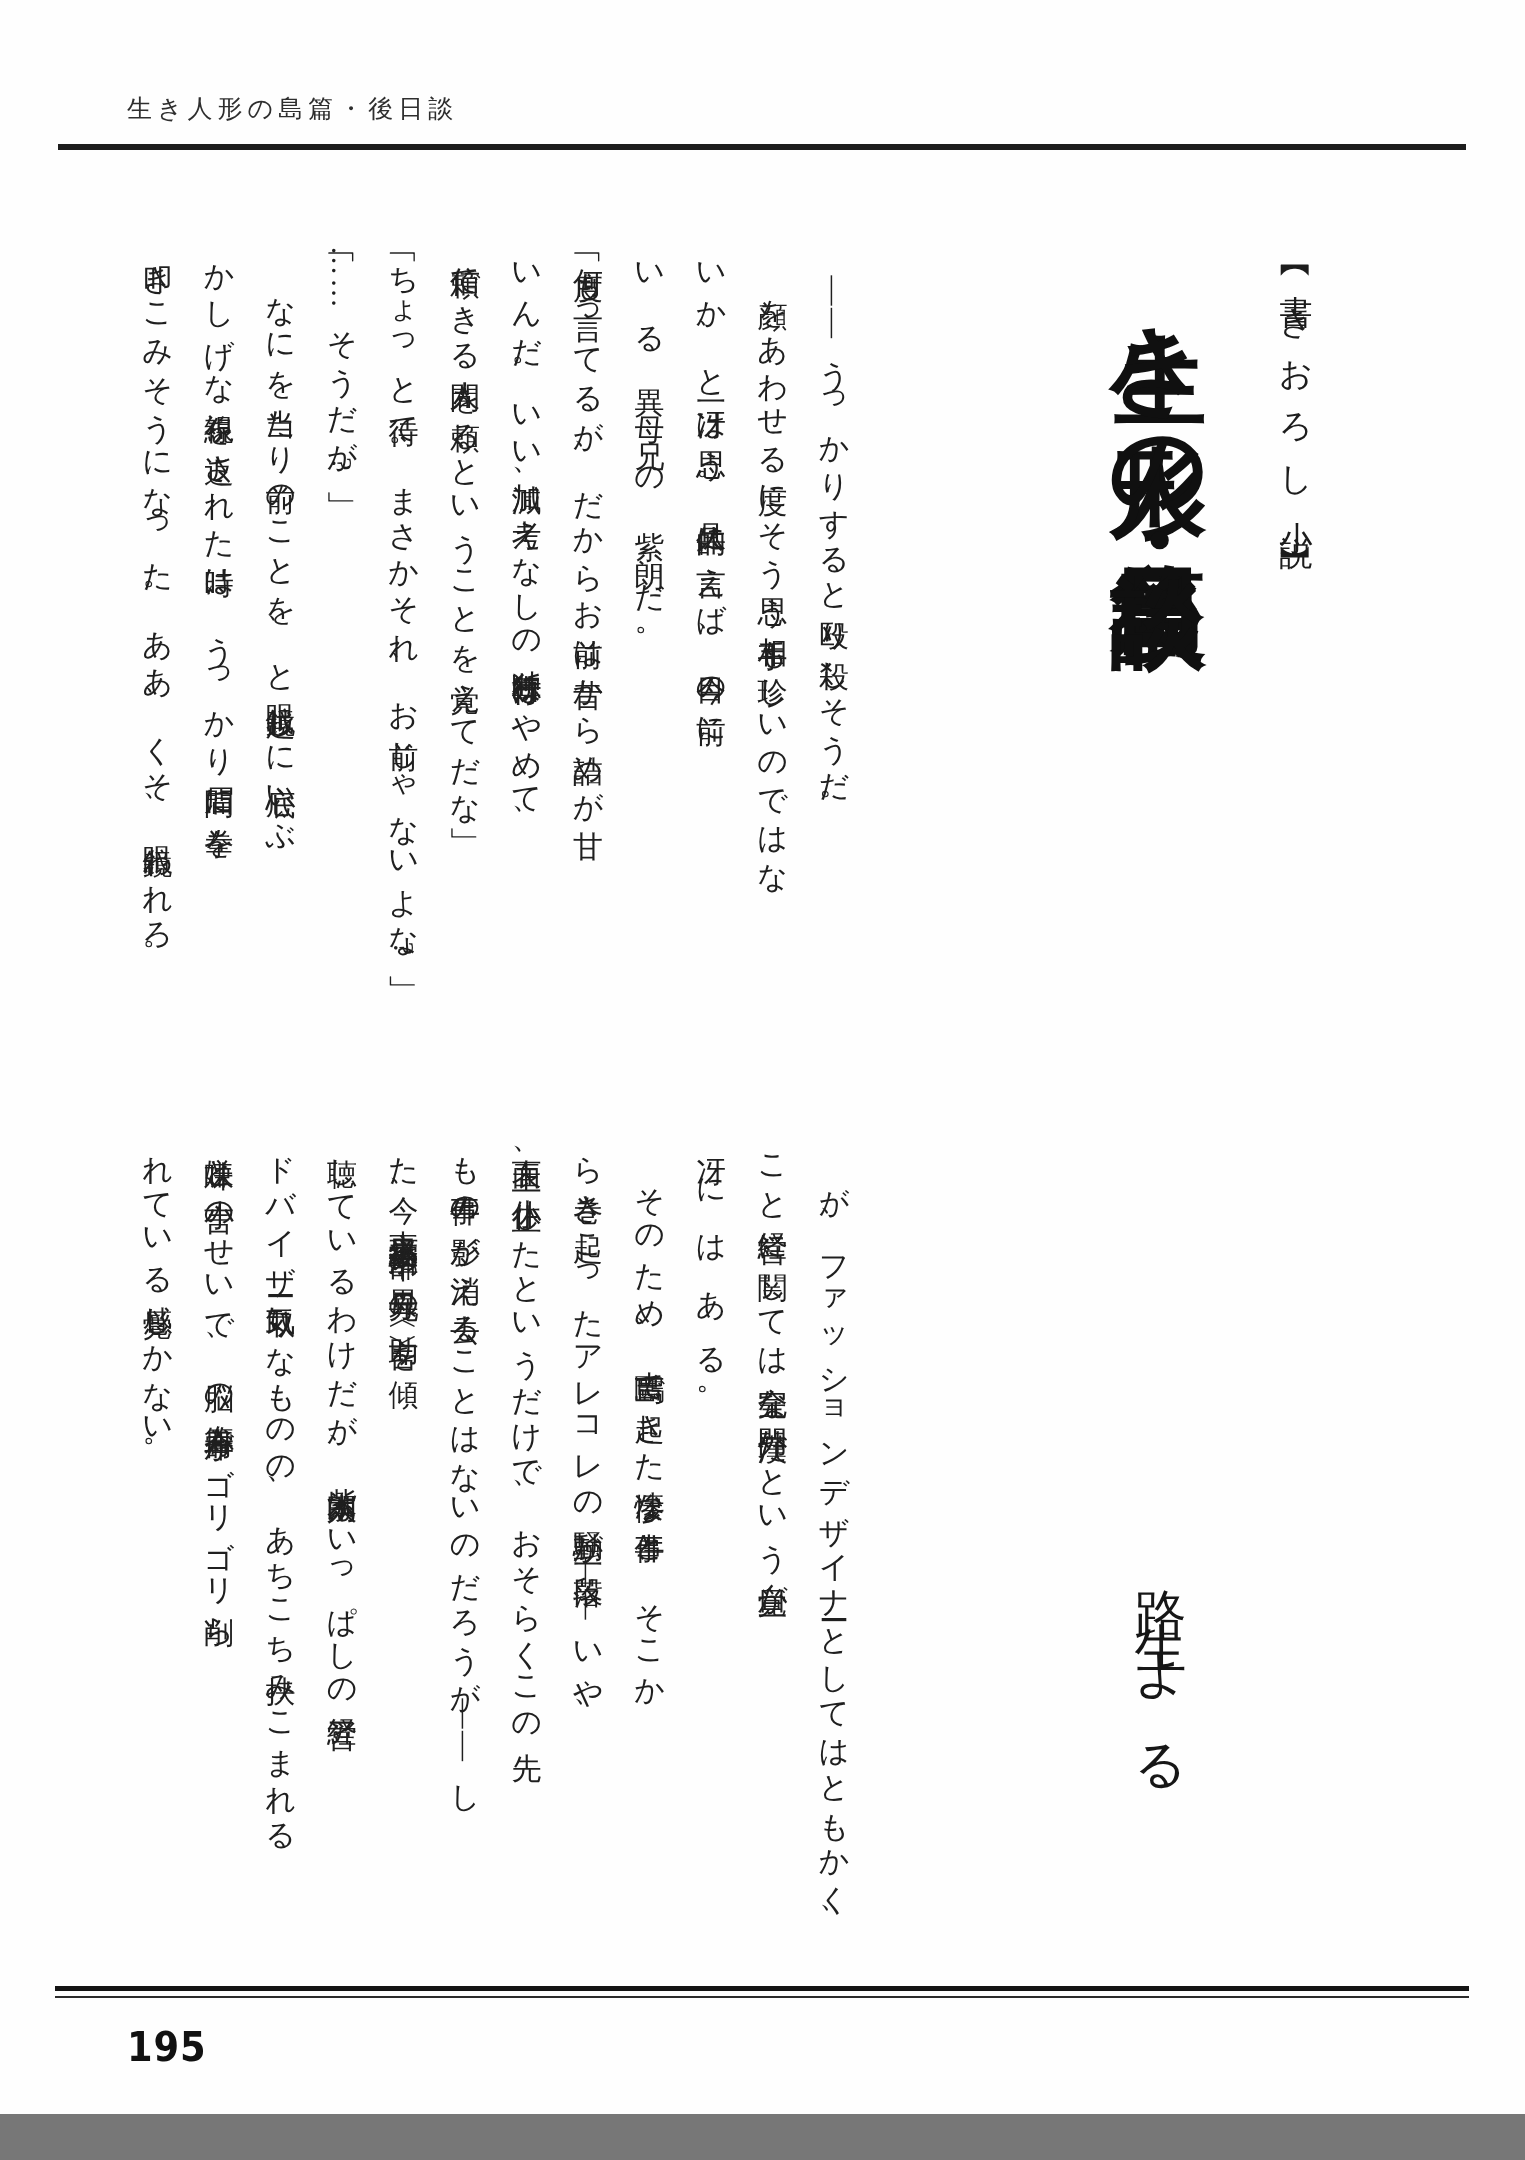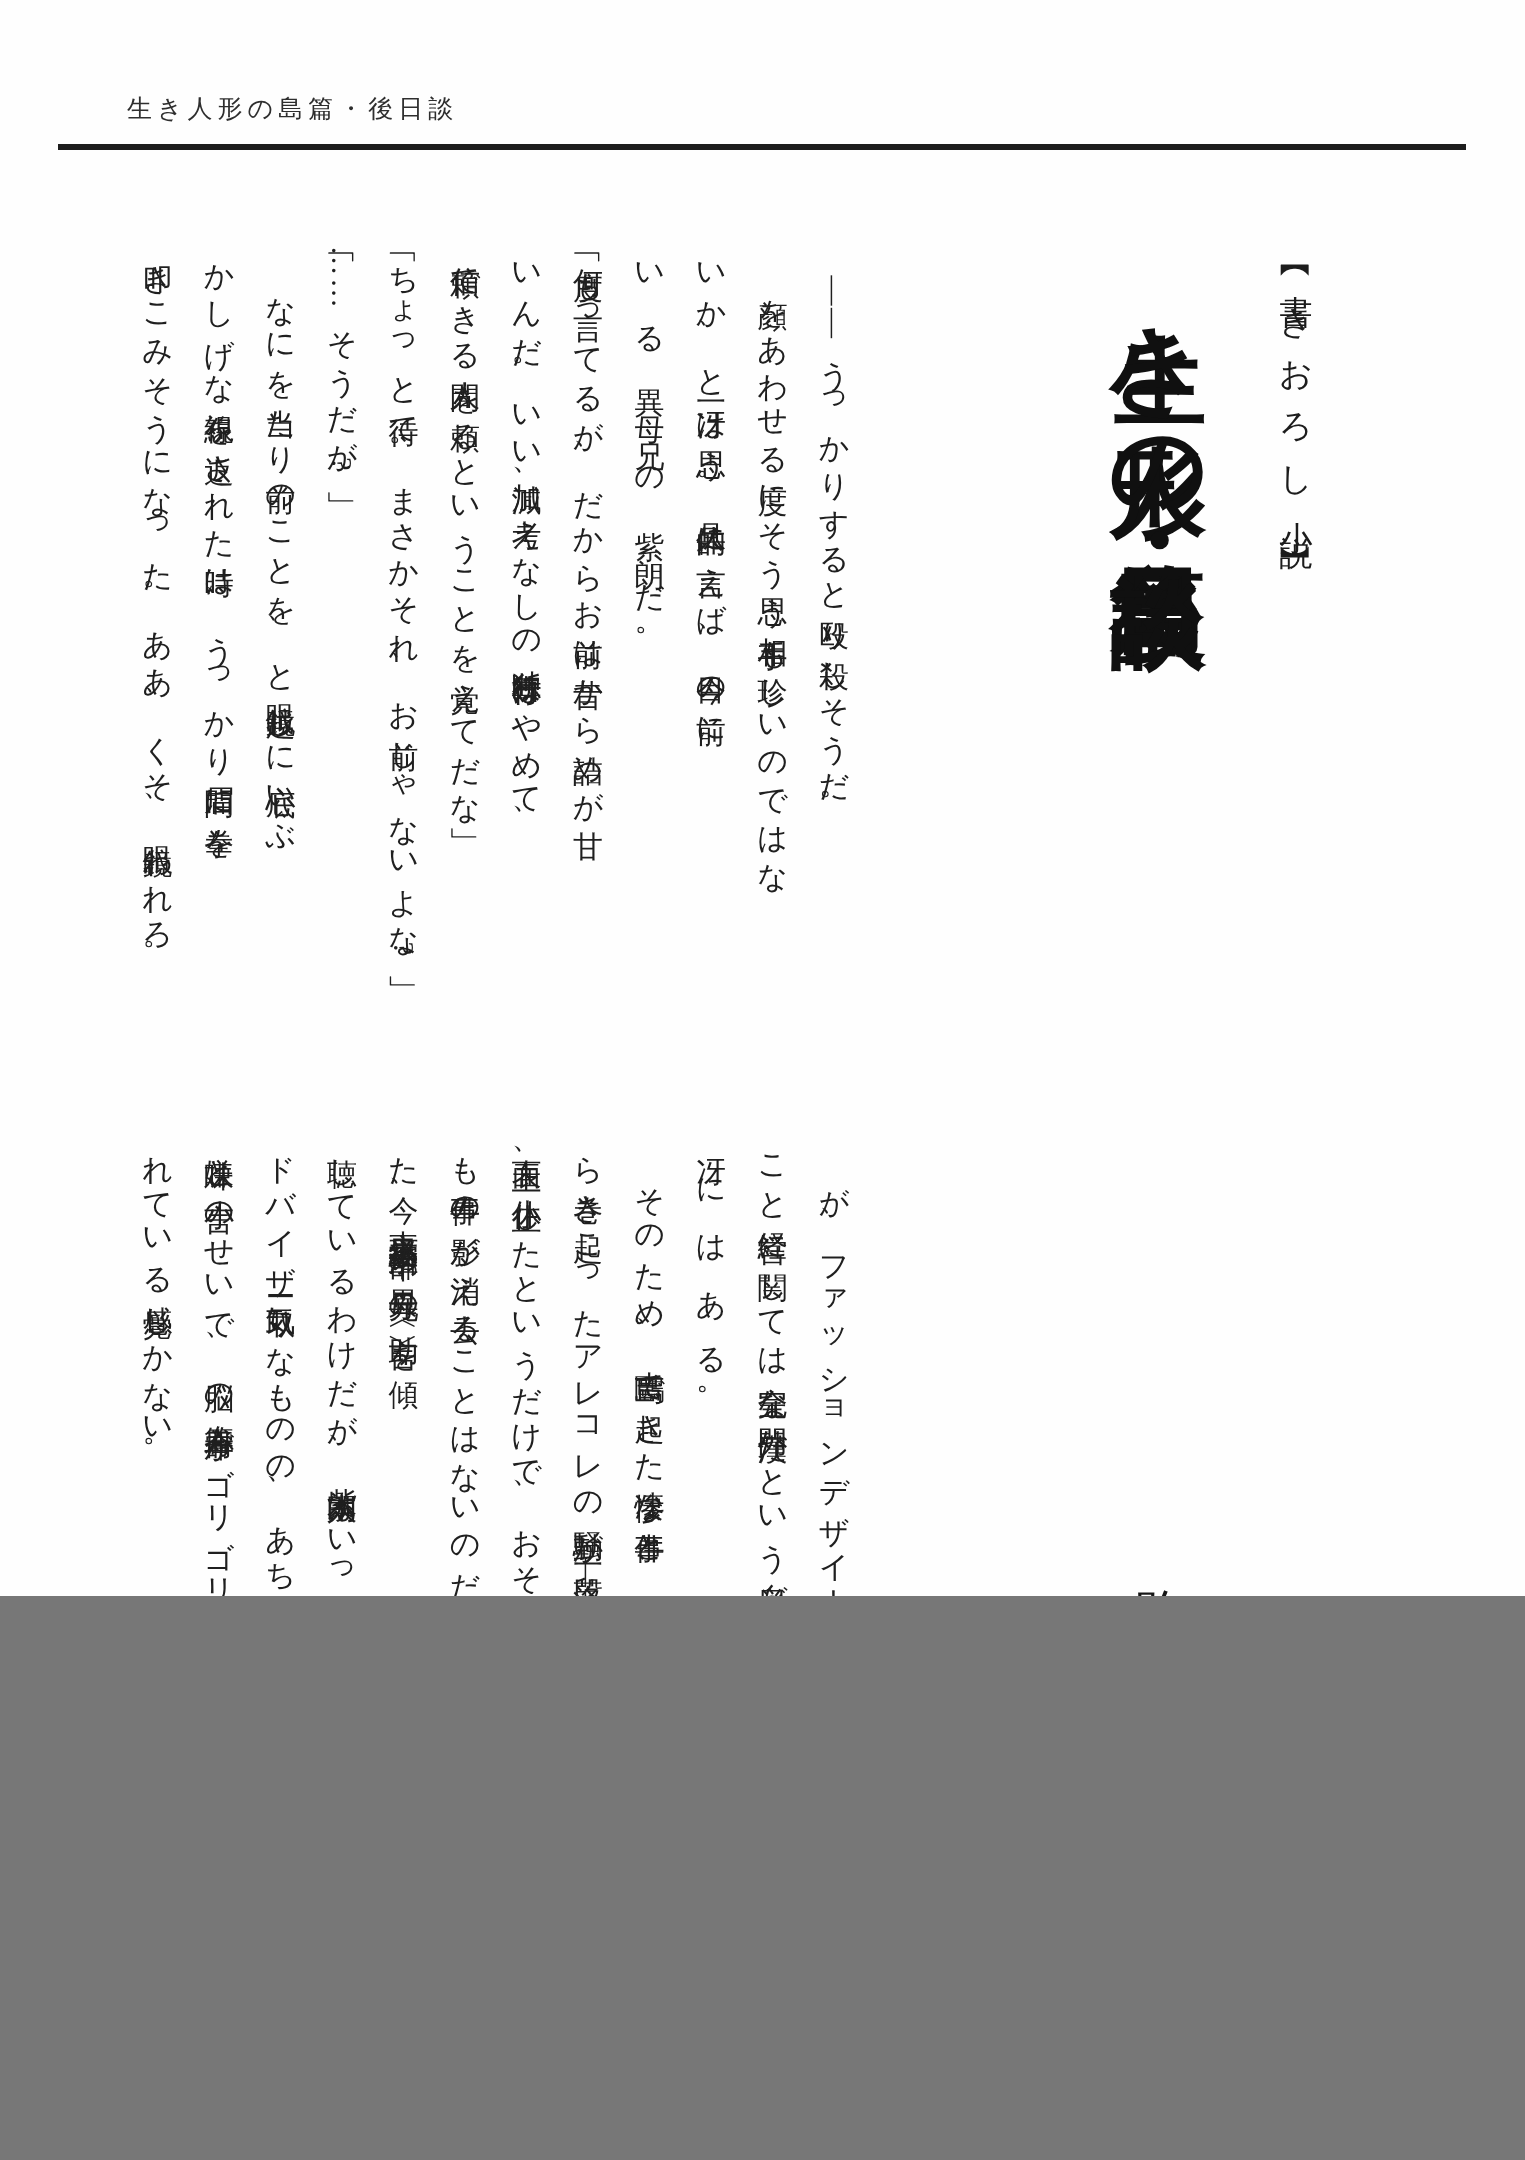--- a/index.html
+++ b/index.html
@@ -1,18 +1,18 @@
 <!DOCTYPE html>
 <html><head>
 <meta charset="utf-8">
 <style>
   html,body{margin:0;padding:0;background:#777;}
   .page{
     position:relative;
-    width:1525px;height:1596px;
+    width:1525px;height:2114px;
     margin:0 auto;
     background:#fefefe;
     overflow:hidden;
     font-family:"Liberation Serif","DejaVu Serif",serif;
     color:#222;
   }
   
   .running-header{
     position:absolute;left:127px;top:92px;
     font-size:25px;letter-spacing:5px;color:#2e2e2e;

